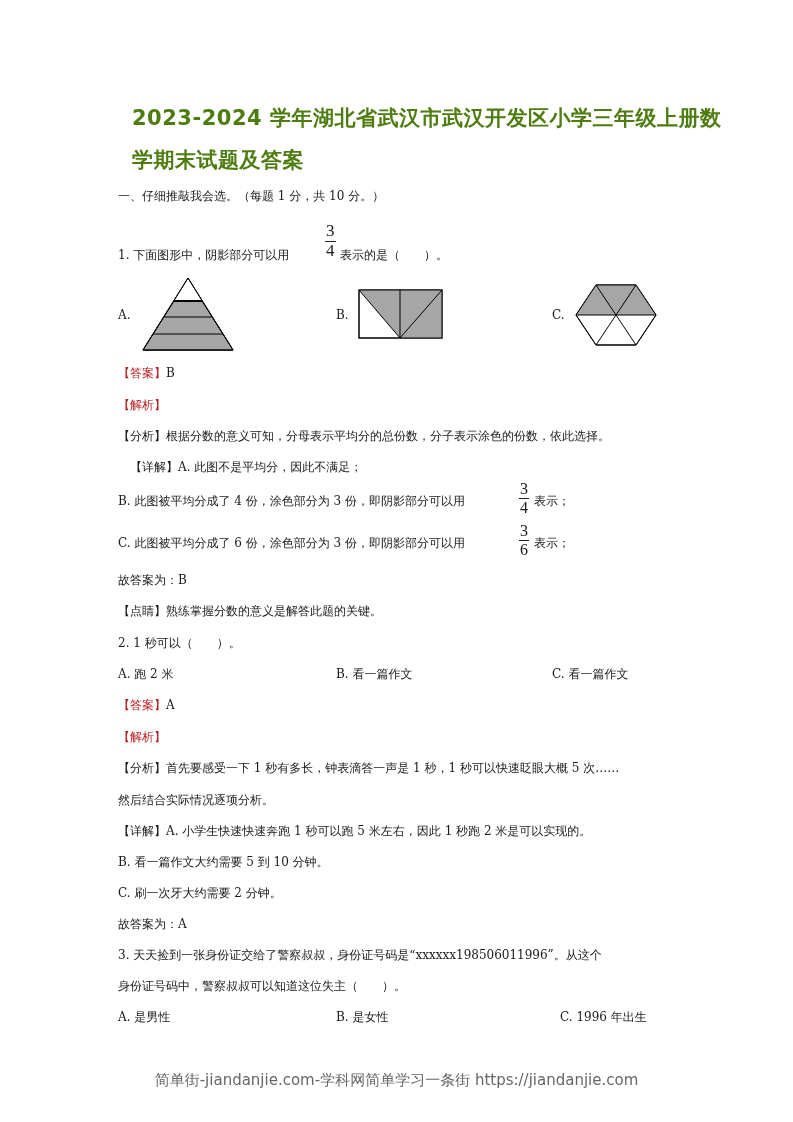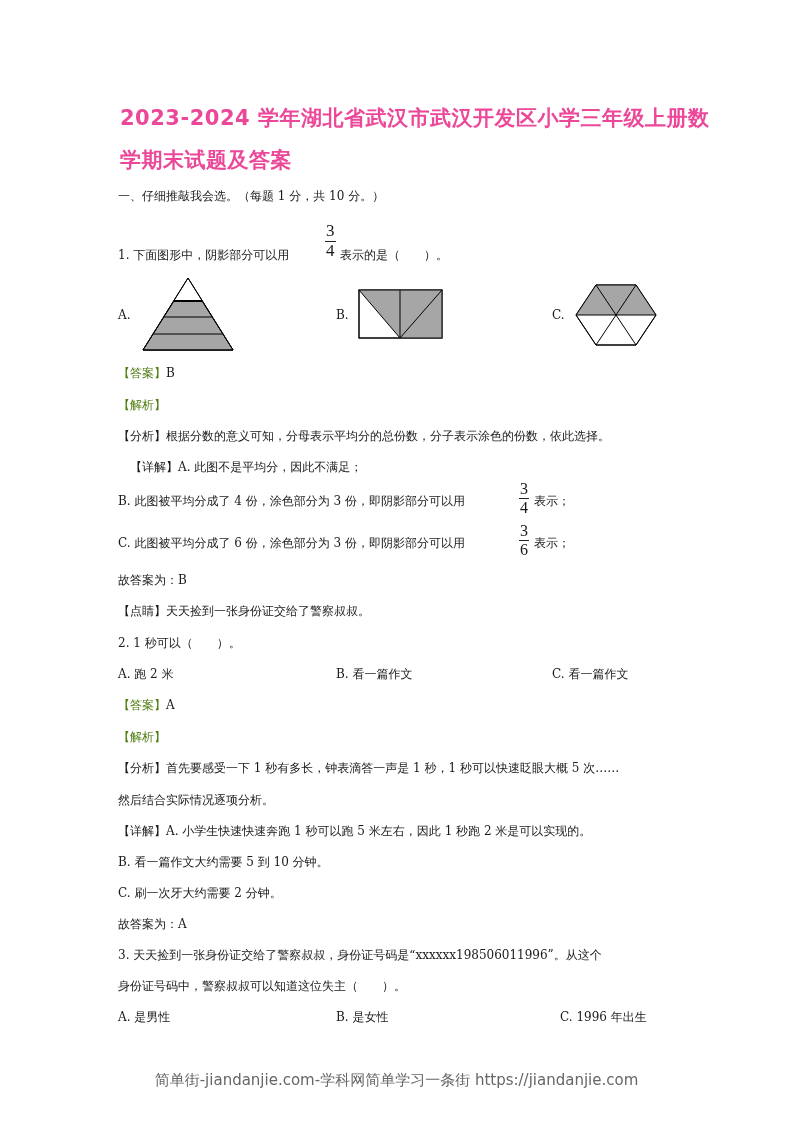--- a/index.html
+++ b/index.html
@@ -1,21 +1,21 @@
 <!DOCTYPE html>
 <html><head>
 <meta charset="utf-8">
 <style>
   html, body { margin:0; padding:0; background:#ffffff; }
   body { width:793px; height:1122px; position:relative; overflow:hidden;
          font-family:"DejaVu Serif","Liberation Serif",serif; color:#1a1a1a; }
   .abs { position:absolute; white-space:nowrap; }
-  .title { font-family:"DejaVu Sans","Liberation Sans",sans-serif; font-weight:bold; font-size:21px; color:#ec4899; letter-spacing:0.5px; }
+  .title { font-family:"DejaVu Sans","Liberation Sans",sans-serif; font-weight:bold; font-size:21px; color:#4d7c0f; letter-spacing:0.5px;margin-left:12px; }
   .t { font-size:12px; line-height:16px; }
-  .blue { color:#4d7c0f; }
+  .blue { color:#b91c1c; }
   .footer { font-family:"DejaVu Sans","Liberation Sans",sans-serif; font-size:15px; color:#666; }
   svg { position:absolute; }
 </style>
 </head>
 <body>
 
 <div class="abs title" style="left:120px;top:104px;">2023-2024 学年湖北省武汉市武汉开发区小学三年级上册数</div>
 <div class="abs title" style="left:120px;top:146px;">学期末试题及答案</div>
 
 <div class="abs t" style="left:118px;top:188px;">一、仔细推敲我会选。（每题 1 分，共 10 分。）</div>
@@ -84,21 +84,21 @@
   <span>C. 此图被平均分成了 6 份，涂色部分为 3 份，即阴影部分可以用</span>
 </div>
 <div class="abs" style="left:519px;top:522px;text-align:center;font-family:'Liberation Serif',serif;font-size:16px;line-height:17px;">
   <div style="border-bottom:1px solid #222;padding:0 1px 1px;">3</div>
   <div>6</div>
 </div>
 <div class="abs t" style="left:534px;top:535px;">表示；</div>
 
 <div class="abs t" style="left:118px;top:572px;">故答案为：B</div>
 <div class="abs t" style="left:118px;top:603px;">
-  <span>【点睛】</span><span>天天捡到一张身份证交给了警察叔叔。</span>
+  <span>【点睛】</span><span>熟练掌握分数的意义是解答此题的关键。</span>
 </div>
 
 <div class="abs t" style="left:118px;top:635px;">2. 1 秒可以（　　）。</div>
 <div class="abs t" style="left:118px;top:666px;">A. 跑 2 米</div>
 <div class="abs t" style="left:336px;top:666px;">B. 看一篇作文</div>
 <div class="abs t" style="left:552px;top:666px;">C. 看一篇作文</div>
 
 <div class="abs t" style="left:118px;top:697px;">
   <span class="blue">【答案】</span><span>A</span>
 </div>

